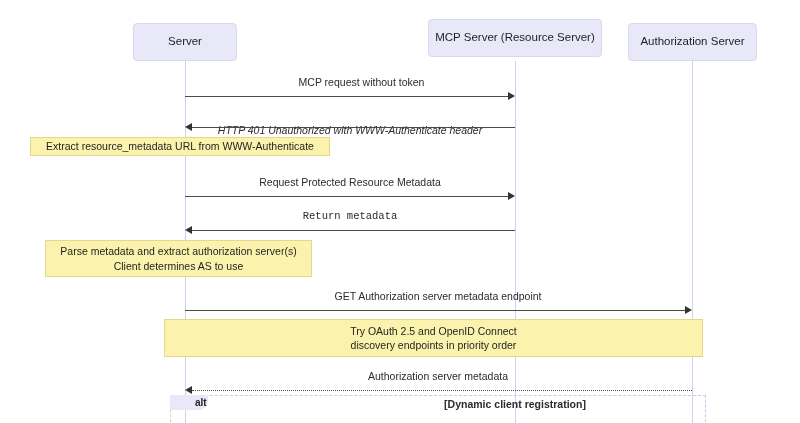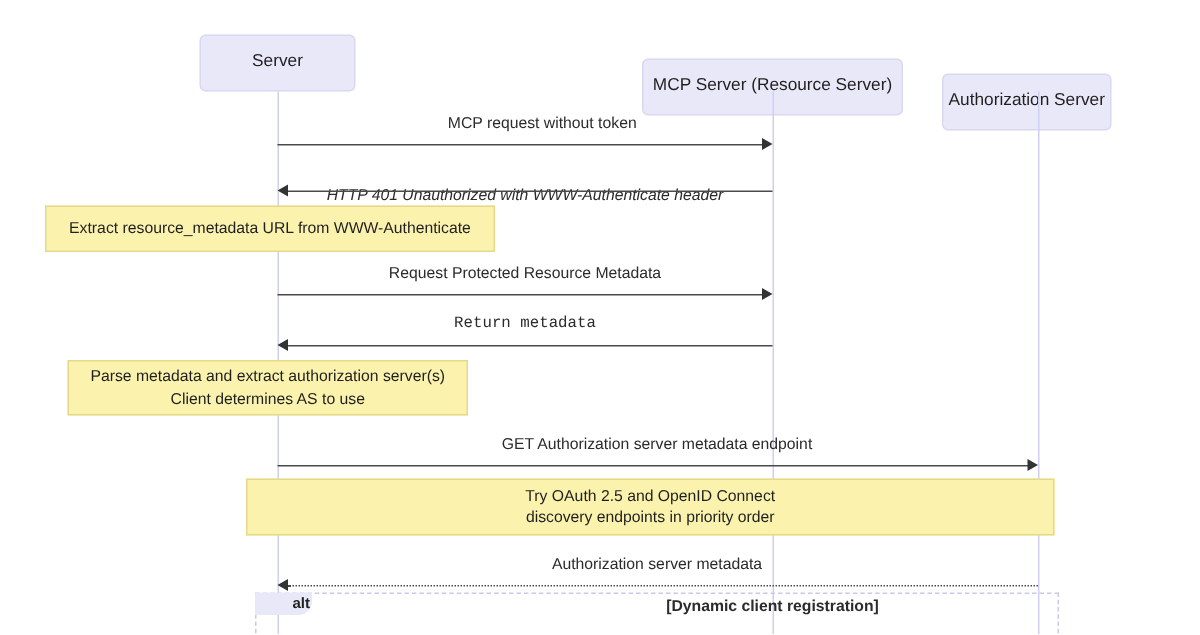--- a/index.html
+++ b/index.html
@@ -128,41 +128,41 @@
 </style>
 </head>
 <body>
 
 <div id="diagram">
 
   <div class="participant" style="left:133px; top:23px; width:104px; height:38px;">
     <span>Server</span>
   </div>
 
-  <div class="participant" style="left:428px; top:39px; width:174px; height:38px;text-align:right;">
+  <div class="participant" style="left:428px; top:19px; width:174px; height:38px;text-align:right;">
     <span>MCP Server (Resource Server)</span>
   </div>
 
-  <div class="participant" style="left:628px; top:23px; width:113px; height:38px;margin-top:26px;">
+  <div class="participant" style="left:628px; top:23px; width:129px; height:38px;">
     <span>Authorization Server</span>
   </div>
 
   <div class="lifeline" style="left:185px; top:61px; height:362px;"></div>
   <div class="lifeline" style="left:515px; top:61px; height:362px;"></div>
   <div class="lifeline" style="left:692px; top:61px; height:362px;"></div>
 
   <div class="msg-label" style="left:350px; top:76px;padding-left:23px;">MCP request without token</div>
   <div class="msg-line" style="left:185px; top:96px; width:324px;"></div>
   <div class="arrow-head right" style="left:508px; top:92px;"></div>
 
   <div class="msg-label" style="left:350px; top:124px;font-style:italic;">HTTP 401 Unauthorized with WWW-Authenticate header</div>
   <div class="msg-line" style="left:192px; top:127px; width:323px;"></div>
   <div class="arrow-head left" style="left:185px; top:123px;"></div>
 
-  <div class="note" style="left:30px; top:137px; width:300px; height:31px;">Extract resource_metadata URL from WWW-Authenticate</div>
+  <div class="note" style="left:30px; top:137px; width:300px; height:19px;">Extract resource_metadata URL from WWW-Authenticate</div>
 
   <div class="msg-label" style="left:350px; top:176px;">Request Protected Resource Metadata</div>
   <div class="msg-line" style="left:185px; top:196px; width:324px;"></div>
   <div class="arrow-head right" style="left:508px; top:192px;"></div>
 
   <div class="msg-label" style="left:350px; top:210px;font-family:Liberation Mono, monospace;">Return metadata</div>
   <div class="msg-line" style="left:192px; top:230px; width:323px;"></div>
   <div class="arrow-head left" style="left:185px; top:226px;"></div>
 
   <div class="note" style="left:45px; top:240px; width:267px; height:37px;">Parse metadata and extract authorization server(s)

